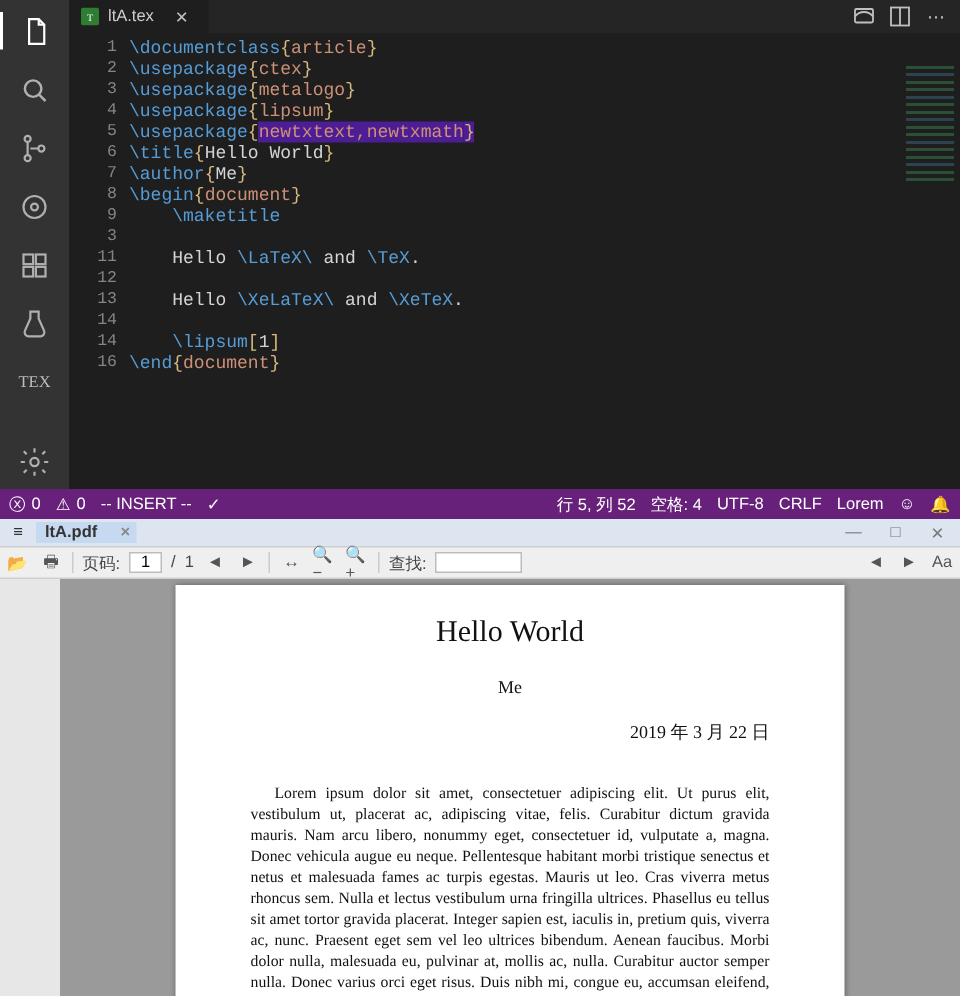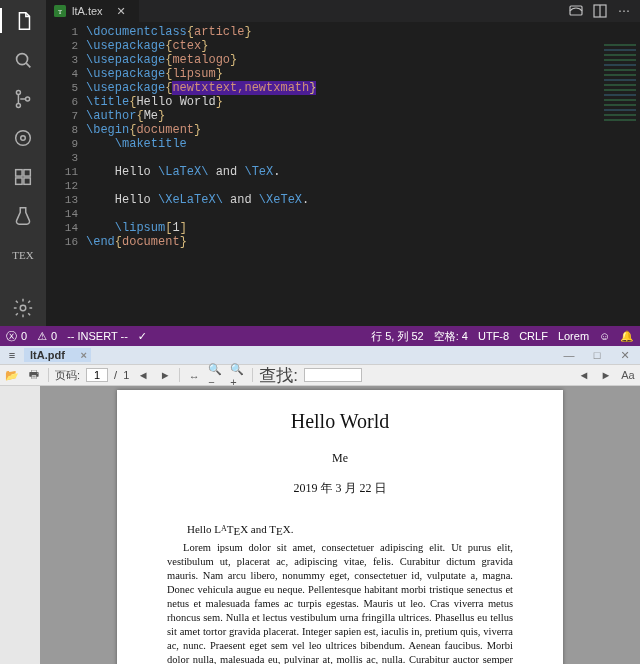--- a/index.html
+++ b/index.html
@@ -55,31 +55,31 @@
   .pdf-tab { background:#c5d9f1; padding:1px 26px 1px 6px; position:relative; font-size:11px;font-weight:bold; }
   .pdf-tab .pdf-tab-close { position:absolute; right:4px; top:1px; color:#888; font-size:11px; }
   .winctrls { margin-left:auto; display:flex; gap:6px; color:#7a7a7a; }
   .winctrls span { width:22px; text-align:center; }
 
   .pdf-toolbar { height:22px; background:#efefef; border-top:1px solid #cfcfcf; border-bottom:1px solid #cfcfcf;
                  display:flex; align-items:center; gap:6px; padding:0 4px; font-size:11px; color:#444; }
   .pdf-toolbar .tbtn { width:16px; height:16px; display:flex; align-items:center; justify-content:center; color:#555; }
   .pdf-toolbar .sep { width:1px; height:14px; background:#ccc; }
   .pdf-toolbar input.pagebox { width:22px; height:14px; font-size:11px; text-align:center; border:1px solid #bdbdbd; }
-  .pdf-toolbar .findlabel { font-size:17px; }
+  .pdf-toolbar .findlabel { font-size:11px; }
   .pdf-toolbar input.findbox { width:58px; height:14px; border:1px solid #bdbdbd; font-size:11px; }
   .pdf-toolbar .right { margin-left:auto; display:flex; align-items:center; gap:6px; }
   
   .pdf-viewport { flex:1; background:#9a9a9a; display:flex; overflow:hidden; }
   .pdf-thumb { width:40px; background:#e7e7e7; }
   .pdf-page-wrap { flex:1; display:flex; justify-content:center; background:#9a9a9a; padding:4px 0 0 0; }
   .pdf-page { width:446px; background:#fff; box-shadow:0 0 4px rgba(0,0,0,.4); padding:20px 50px; font-family: Georgia, "Times New Roman", serif; color:#111; }
   .pdf-page h1 { text-align:center; font-weight:normal; font-size:20px; margin-bottom:18px; font-family:Georgia, serif; }
   .pdf-page .author { text-align:center; font-size:12px; margin-bottom:14px; }
-  .pdf-page .date { text-align:center; font-size:12px; margin-bottom:26px;font-family:Liberation Serif, serif; }
+  .pdf-page .date { text-align:right; font-size:12px; margin-bottom:26px;font-family:Liberation Serif, serif; }
   .pdf-page p.hello { font-size:11px; margin:2px 0 2px 20px; }
   .pdf-page p.body { font-size:10.5px; line-height:14px; text-align:justify; margin-top:4px; text-indent:16px; }
 </style>
 </head>
 <body>
 
 <div class="shell">
 
   <div class="activitybar">
     <div class="act active">
@@ -244,20 +244,17 @@
     </div>
   </div>
 
   <div class="pdf-viewport">
     <div class="pdf-thumb"></div>
     <div class="pdf-page-wrap">
       <div class="pdf-page">
         <h1>Hello World</h1>
         <div class="author">Me</div>
         <div class="date">2019 年 3 月 22 日</div>
-        <p class="hello">
-          <span>Hello L</span><span style="font-size:8px;vertical-align:2px;">A</span><span>T</span><span style="vertical-align:-2px;">E</span><span>X and T</span><span style="vertical-align:-2px;">E</span><span>X.</span>
-        </p>
         <p class="body">Lorem ipsum dolor sit amet, consectetuer adipiscing elit.  Ut purus elit, vestibulum ut, placerat ac, adipiscing vitae, felis. Curabitur dictum gravida mauris. Nam arcu libero, nonummy eget, consectetuer id, vulputate a, magna.  Donec vehicula augue eu neque.  Pellentesque habitant morbi tristique senectus et netus et malesuada fames ac turpis egestas. Mauris ut leo.  Cras viverra metus rhoncus sem.  Nulla et lectus vestibulum urna fringilla ultrices.  Phasellus eu tellus sit amet tortor gravida placerat.  Integer sapien est, iaculis in, pretium quis, viverra ac, nunc. Praesent eget sem vel leo ultrices bibendum. Aenean faucibus. Morbi dolor nulla, malesuada eu, pulvinar at, mollis ac, nulla.  Curabitur auctor semper nulla. Donec varius orci eget risus.  Duis nibh mi, congue eu, accumsan eleifend, sagittis quis, diam.  Duis eget orci sit amet orci dignissim rutrum.</p>
       </div>
     </div>
   </div>
 </div>
 
 </body></html>

